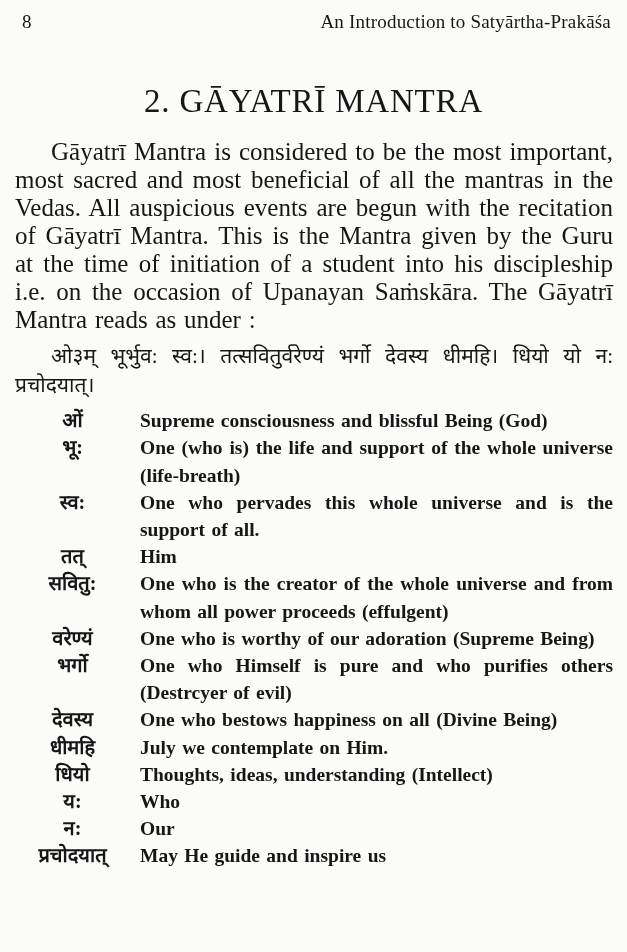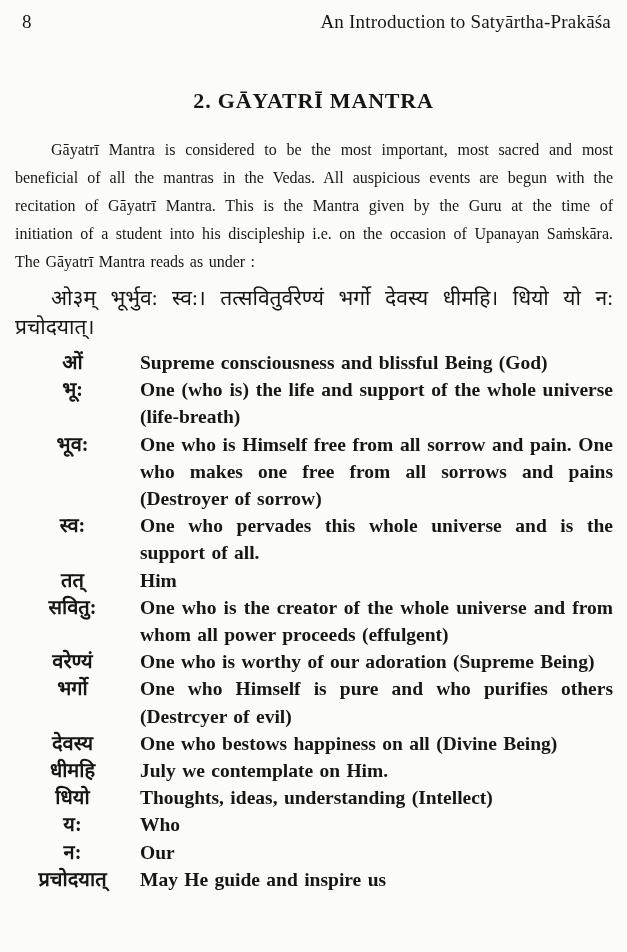--- a/index.html
+++ b/index.html
@@ -29,32 +29,32 @@
     font-size: 19px;
     line-height: 24px;
   }
   .page-number { letter-spacing: 0.5px; }
   .running-title { letter-spacing: 0.2px; }
 
   
   .section-title {
     margin-top: 52px;
     text-align: center;
-    font-size: 22px;
-    font-weight: bold;
+    font-size: 33px;
+    font-weight: normal;
     letter-spacing: 0.8px;
     line-height: 30px;
   }
 
   
   .intro {
     margin: 20px 14px 0 15px;
     text-align: justify;
     text-indent: 36px;
-    font-size: 16px;
+    font-size: 25px;
     line-height: 28px;
     word-spacing: 1.5px;
   }
 
   
   .mantra {
     margin: 8px 14px 0 15px;
     text-align: justify;
     text-indent: 36px;
     font-size: 21px;
@@ -109,24 +109,20 @@
       <div class="glossary-row">
         <div class="glossary-term">ओं</div>
         <div class="glossary-def">Supreme consciousness and blissful Being (God)</div>
       </div>
 
       <div class="glossary-row">
         <div class="glossary-term">भू:</div>
         <div class="glossary-def">One (who is) the life and support of the whole universe (life-breath)</div>
       </div>
 
-      <div class="glossary-row">
-        <div class="glossary-term">भूव:</div>
-        <div class="glossary-def">One who is Himself free from all sorrow and pain. One who makes one free from all sorrows and pains (Destroyer of sorrow)</div>
-      </div>
 
       <div class="glossary-row">
         <div class="glossary-term">स्व:</div>
         <div class="glossary-def">One who pervades this whole universe and is the support of all.</div>
       </div>
 
       <div class="glossary-row">
         <div class="glossary-term">तत्</div>
         <div class="glossary-def">Him</div>
       </div>

